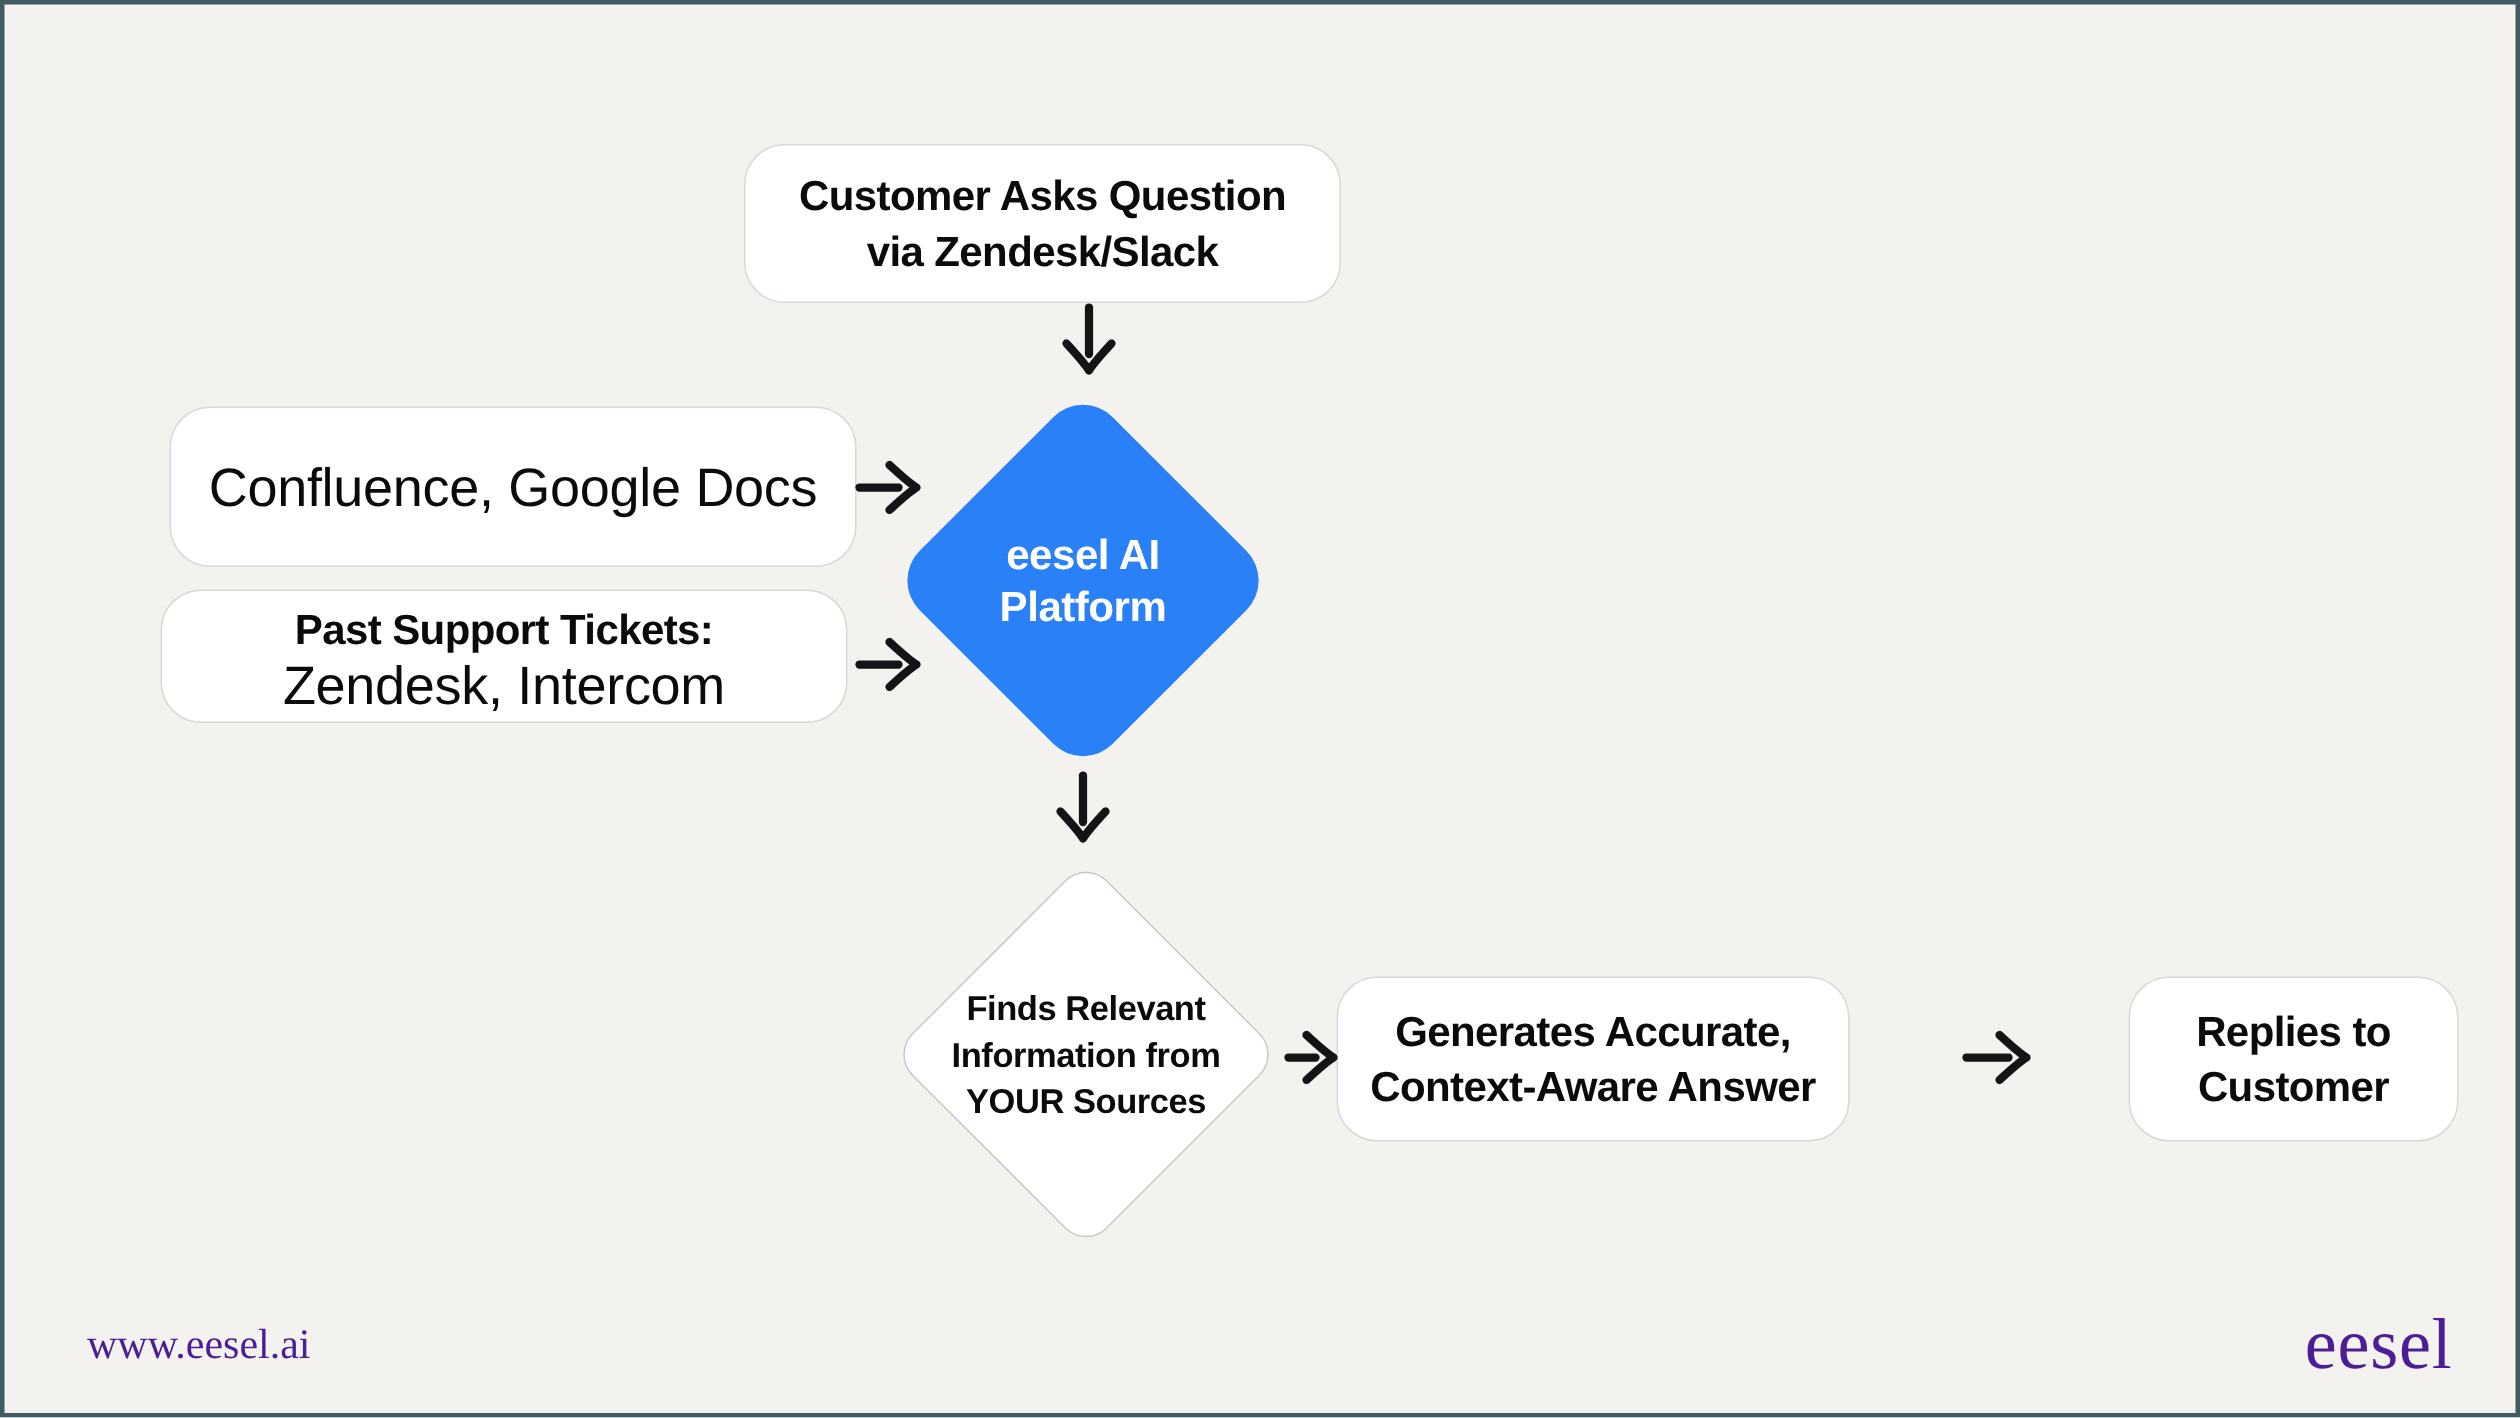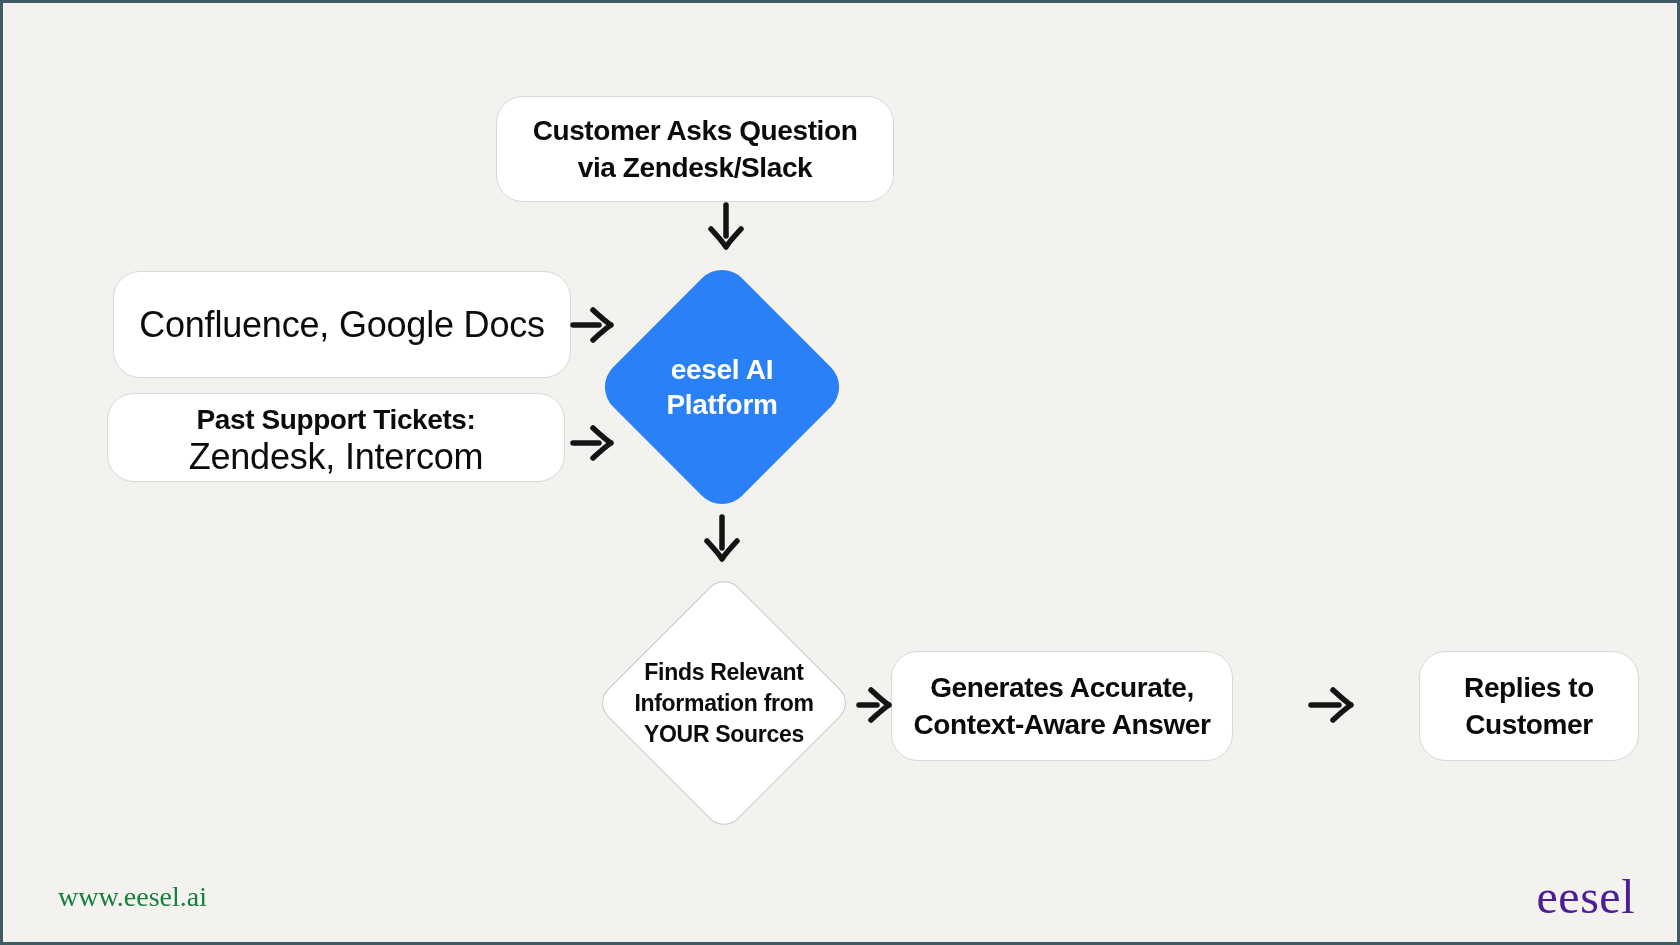--- a/index.html
+++ b/index.html
@@ -48,21 +48,21 @@
   .diamond-white-label{
     position:absolute;left:601px;top:608px;width:240px;height:184px;
     display:flex;flex-direction:column;align-items:center;justify-content:center;
     text-align:left;color:var(--text);font-weight:700;font-size:23px;line-height:31px;letter-spacing:-0.3px;
   }
   .arrows{position:absolute;left:0;top:0;width:1680px;height:945px;pointer-events:none;}
   .arrow{stroke:var(--arrow);stroke-width:5.5;fill:none;stroke-linecap:round;stroke-linejoin:round;}
 
   .footer-url{
     position:absolute;left:55px;top:878px;
-    font-family:"Liberation Serif",serif;font-size:28px;color:#15803d;
+    font-family:"Liberation Serif",serif;font-size:28px;color:#4c1d95;
   }
   .footer-logo{
     position:absolute;right:42px;top:866px;
     font-family:"Liberation Serif",serif;font-size:48px;color:#4c1d95;letter-spacing:0.5px;
   }
 </style>
 </head>
 <body>
 
 <div class="canvas">

